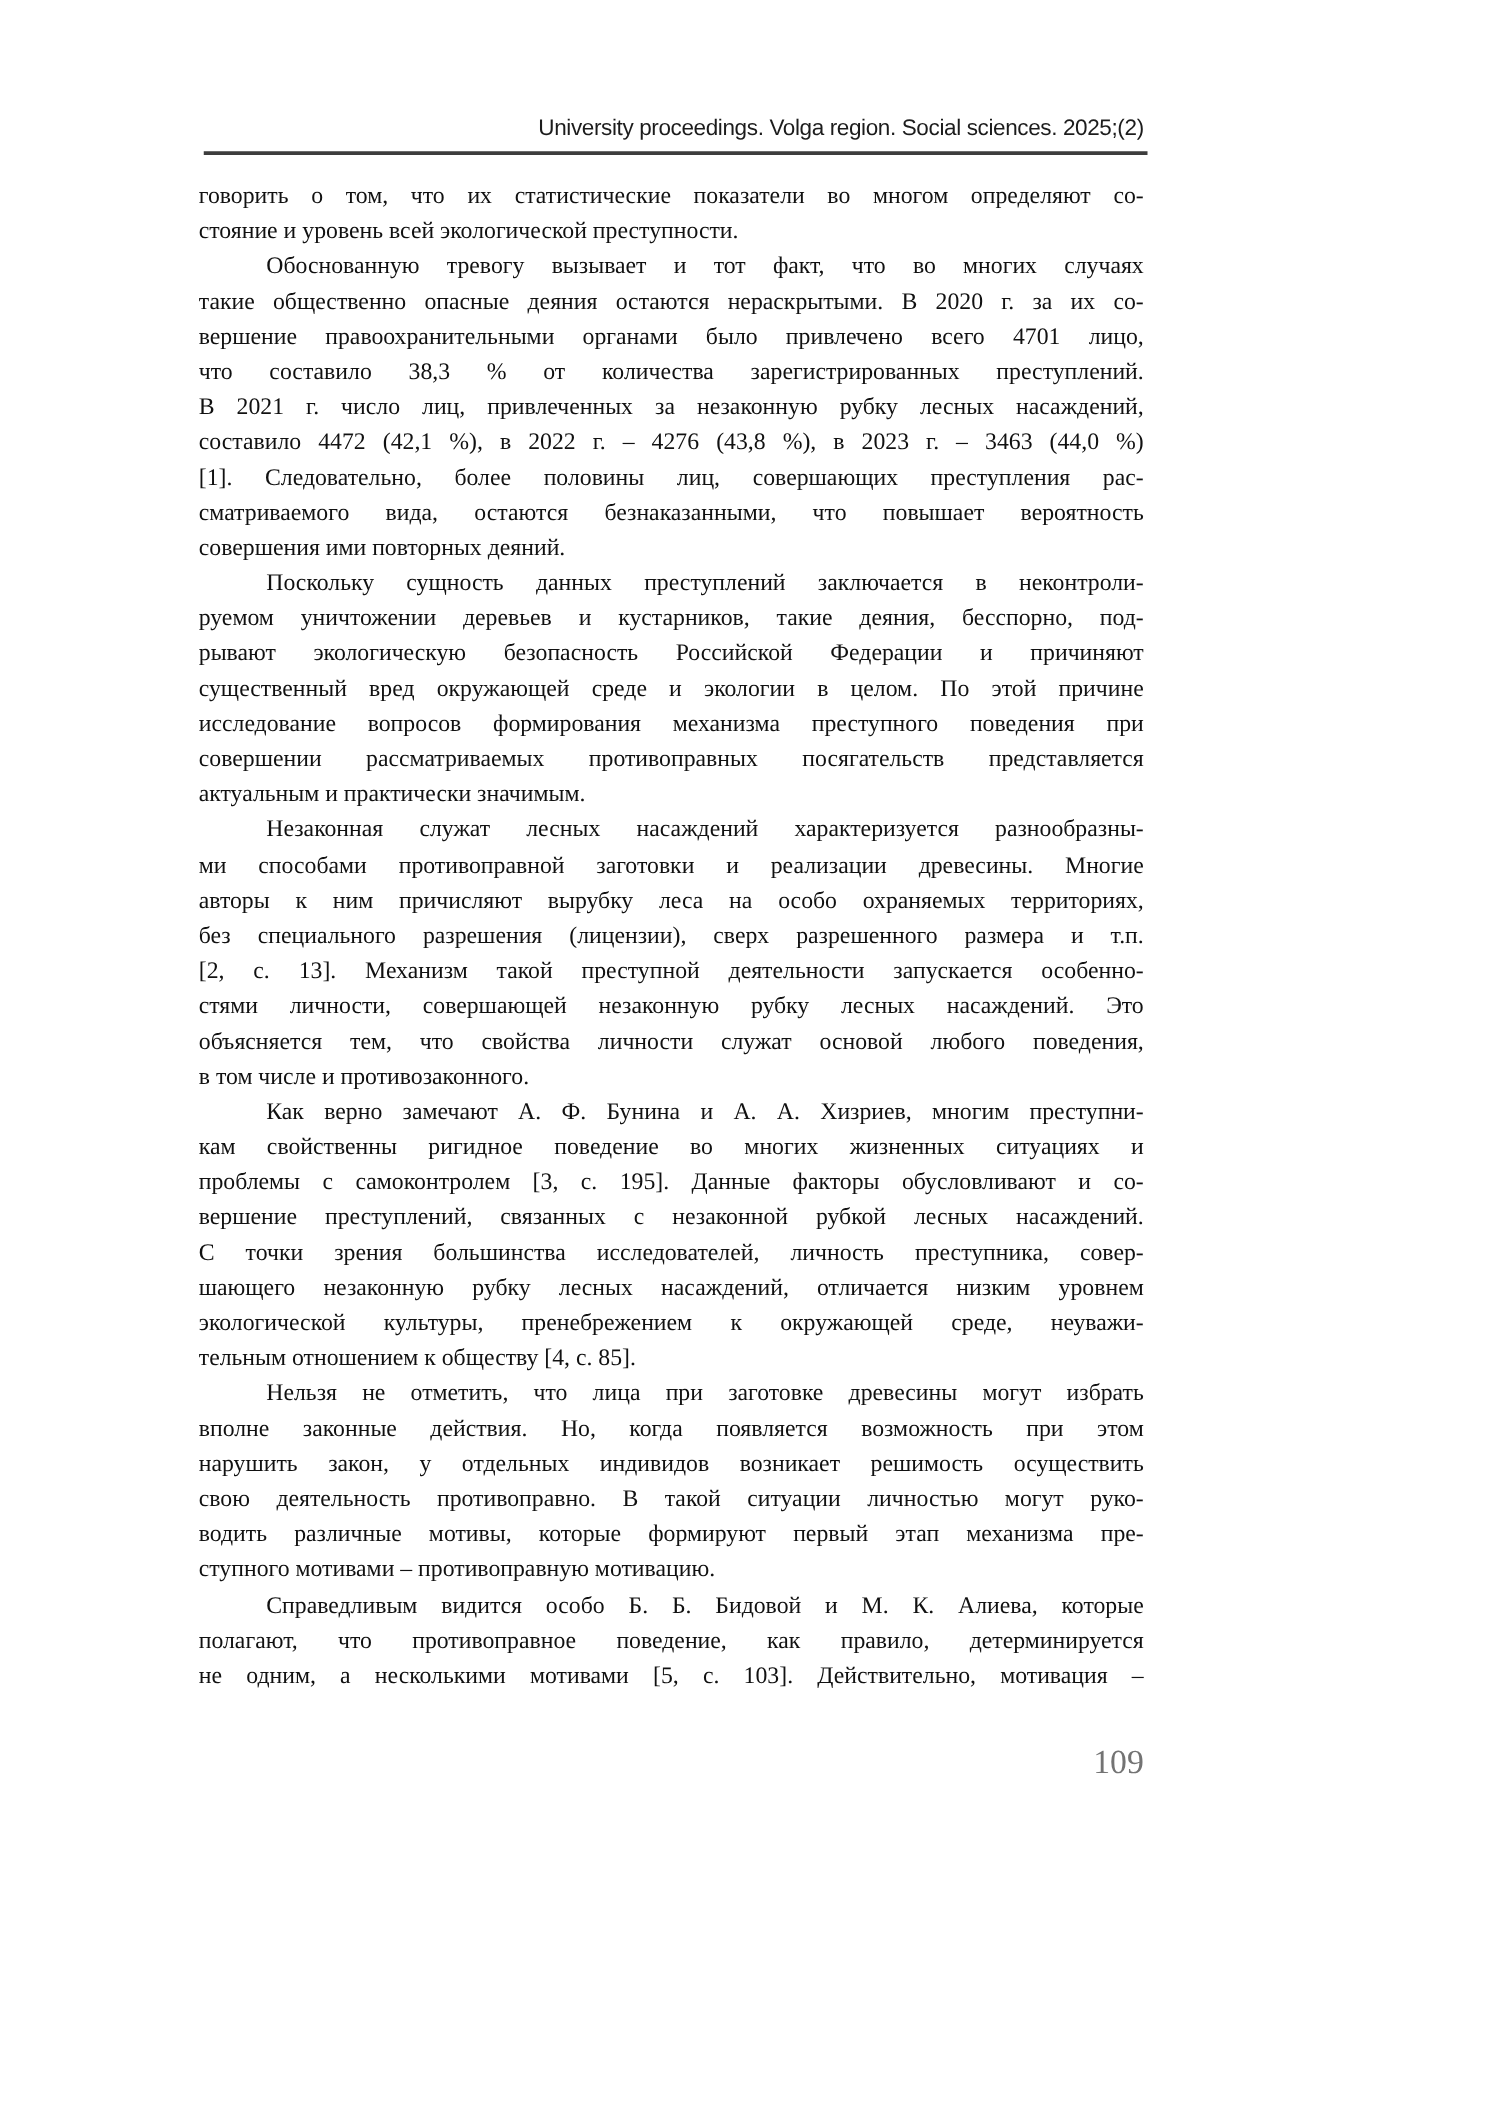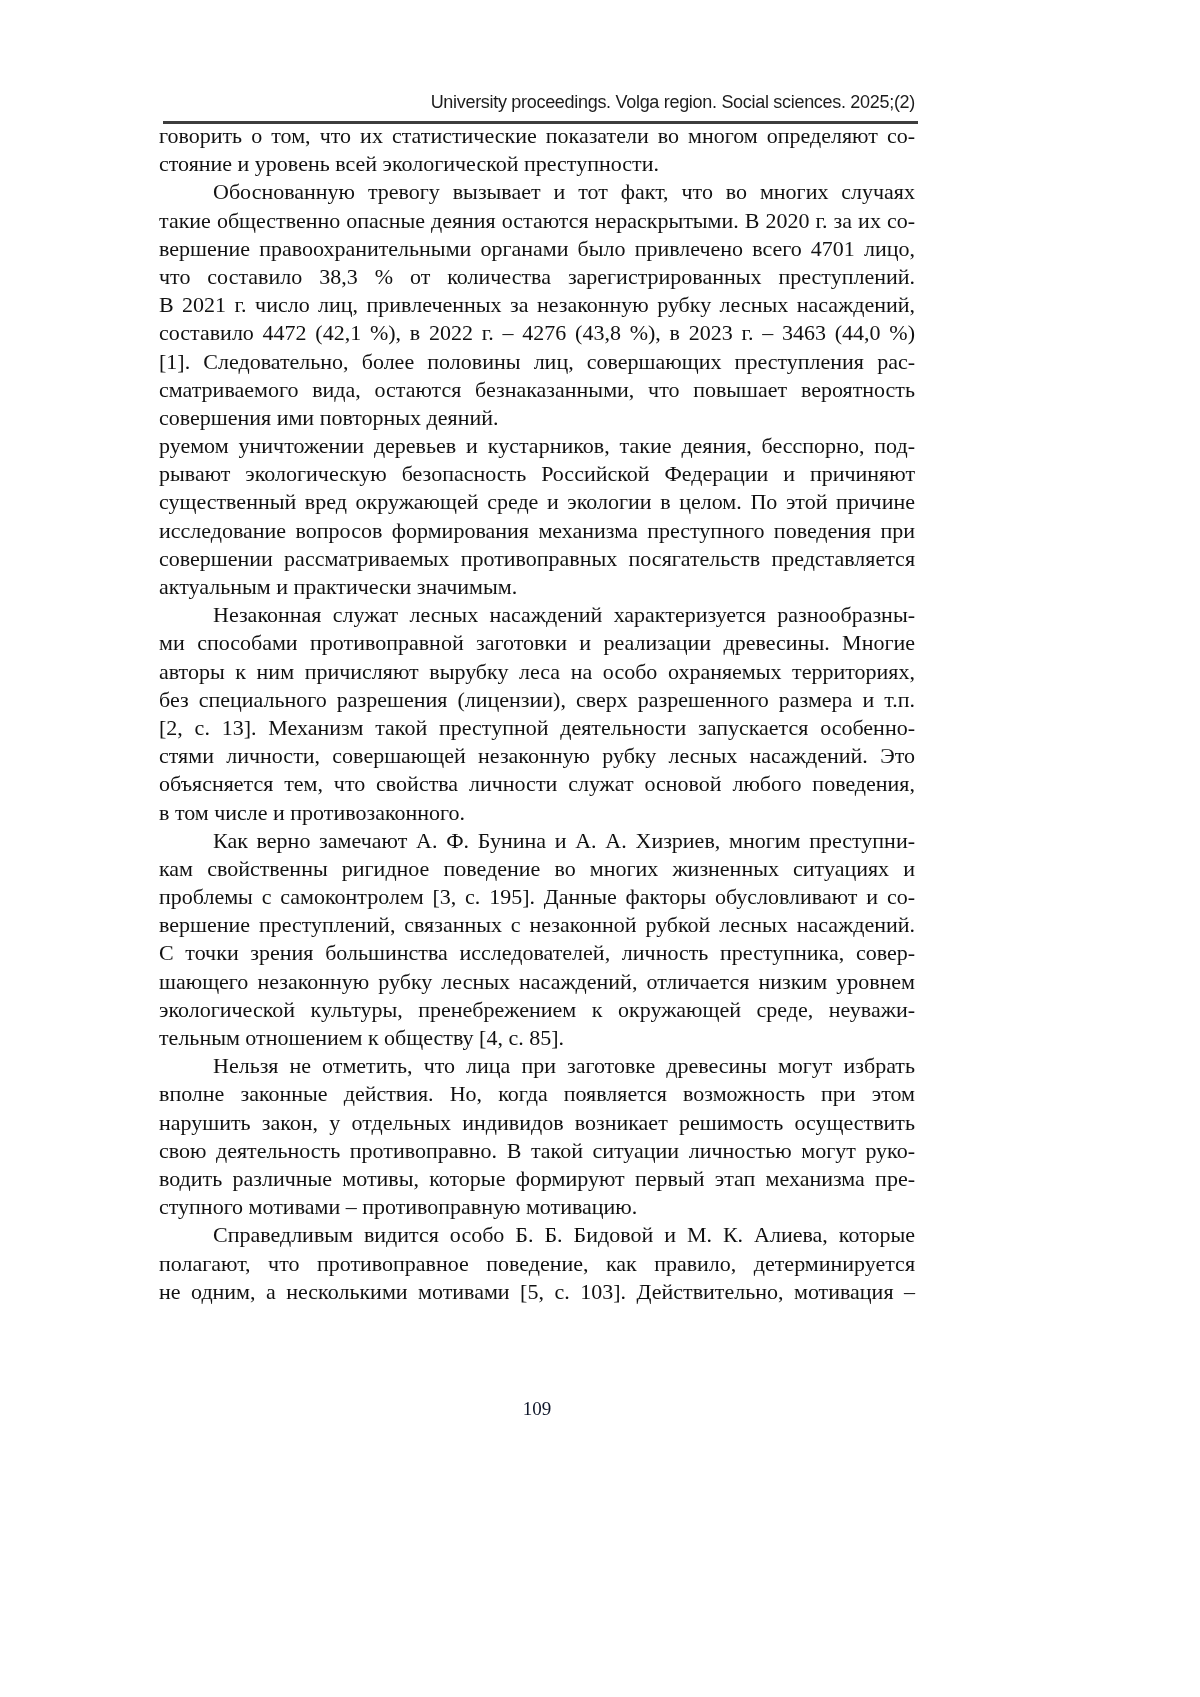--- a/index.html
+++ b/index.html
@@ -26,39 +26,39 @@
     color: #1c1c1c;
   }
   .header-rule {
     position: absolute;
     left: 163px; top: 121px;
     width: 755px; height: 3px;
     background: #3d3d3d;
   }
   .body-text {
     position: absolute;
-    left: 159px; top: 122px; width: 756px;
-    font-size: 22px;
+    left: 159px; top: 143px; width: 756px;
+    font-size: 19px;
     line-height: 28.2px;
   }
   .line {
     height: 28.2px;
     text-align: justify;
     text-align-last: justify;
     white-space: normal;
   }
   .line.indent { text-indent: 54px; }
   .line.para-end { text-align-last: left; }
   .page-number {
     position: absolute;
     left: 159px; top: 1394px; width: 756px;
-    text-align: center;
-    font-size: 19px;
+    text-align: right;
+    font-size: 27px;
     line-height: 30px;
-    color: #0f172a;
+    color: #737373;
   }
 </style>
 </head>
 <body>
 
 <div class="page">
 
   <div class="header-line">University proceedings. Volga region. Social sciences. 2025;(2)</div>
 
   <div class="header-rule"></div>
@@ -68,20 +68,21 @@
       <div class="line para-end">стояние и уровень всей экологической преступности.</div>
       <div class="line indent">Обоснованную тревогу вызывает и тот факт, что во многих случаях</div>
       <div class="line">такие общественно опасные деяния остаются нераскрытыми. В 2020 г. за их со-</div>
       <div class="line">вершение правоохранительными органами было привлечено всего 4701 лицо,</div>
       <div class="line">что составило 38,3 % от количества зарегистрированных преступлений.</div>
       <div class="line">В 2021 г. число лиц, привлеченных за незаконную рубку лесных насаждений,</div>
       <div class="line">составило 4472 (42,1 %), в 2022 г. – 4276 (43,8 %), в 2023 г. – 3463 (44,0 %)</div>
       <div class="line">[1]. Следовательно, более половины лиц, совершающих преступления рас-</div>
       <div class="line">сматриваемого вида, остаются безнаказанными, что повышает вероятность</div>
       <div class="line para-end">совершения ими повторных деяний.</div>
+      <div class="line indent">Поскольку сущность данных преступлений заключается в неконтроли-</div>
       <div class="line">руемом уничтожении деревьев и кустарников, такие деяния, бесспорно, под-</div>
       <div class="line">рывают экологическую безопасность Российской Федерации и причиняют</div>
       <div class="line">существенный вред окружающей среде и экологии в целом. По этой причине</div>
       <div class="line">исследование вопросов формирования механизма преступного поведения при</div>
       <div class="line">совершении рассматриваемых противоправных посягательств представляется</div>
       <div class="line para-end">актуальным и практически значимым.</div>
       <div class="line indent">Незаконная служат лесных насаждений характеризуется разнообразны-</div>
       <div class="line">ми способами противоправной заготовки и реализации древесины. Многие</div>
       <div class="line">авторы к ним причисляют вырубку леса на особо охраняемых территориях,</div>
       <div class="line">без специального разрешения (лицензии), сверх разрешенного размера и т.п.</div>

